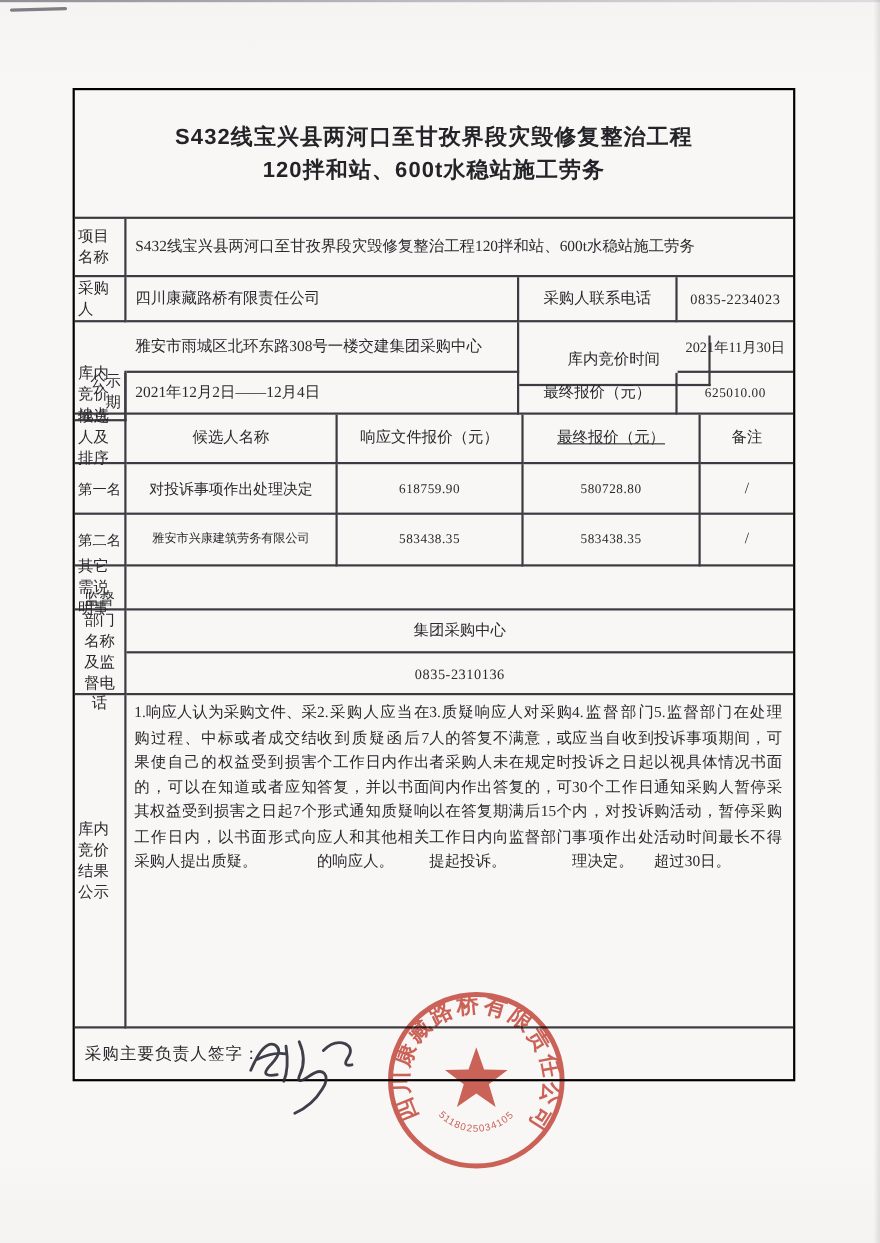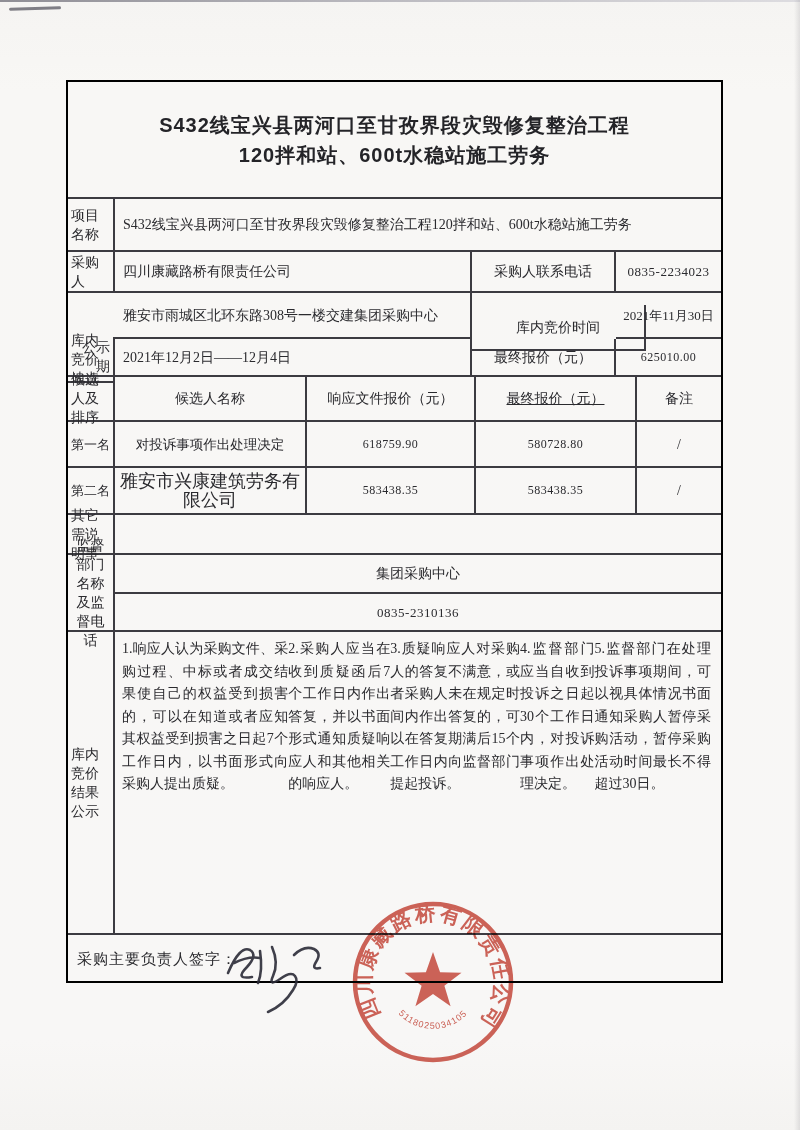--- a/index.html
+++ b/index.html
@@ -82,21 +82,21 @@
   <div class="c ctr" style="left:408px;top:295px;width:161px;height:45px;text-decoration:underline;">最终报价（元）</div>
   <div class="c ctr er" style="left:569px;top:295px;width:84px;height:45px;">备注</div>
 
   <div class="c ctr" style="left:0;top:340px;width:47px;height:46px;font-size:13px;">第一名</div>
   <div class="c ctr" style="left:47px;top:340px;width:192px;height:46px;font-size:13.5px;">对投诉事项作出处理决定</div>
   <div class="c ctr num small" style="left:239px;top:340px;width:169px;height:46px;">618759.90</div>
   <div class="c ctr num small" style="left:408px;top:340px;width:161px;height:46px;">580728.80</div>
   <div class="c ctr er" style="left:569px;top:340px;width:84px;height:46px;">/</div>
 
   <div class="c ctr" style="left:0;top:386px;width:47px;height:47px;font-size:13px;">第二名</div>
-  <div class="c ctr" style="left:47px;top:386px;width:192px;height:47px;font-size:18px;padding:16px 1px;">雅安市兴康建筑劳务有限公司</div>
+  <div class="c ctr" style="left:47px;top:386px;width:192px;height:47px;font-size:11px;padding:16px 1px;">雅安市兴康建筑劳务有限公司</div>
   <div class="c ctr num small" style="left:239px;top:386px;width:169px;height:47px;">583438.35</div>
   <div class="c ctr num small" style="left:408px;top:386px;width:161px;height:47px;">583438.35</div>
   <div class="c ctr er" style="left:569px;top:386px;width:84px;height:47px;">/</div>
 
   <div class="c lbl" style="left:0;top:433px;width:47px;height:40px;">其它需说明事</div>
   <div class="c val er" style="left:47px;top:433px;width:606px;height:40px;"></div>
 
   <div class="c lbl ctr" style="left:0;top:473px;width:47px;height:77px;">监督部门名称及监督电话</div>
   <div class="c ctr er" style="left:47px;top:473px;width:606px;height:39px;">集团采购中心</div>
   <div class="c ctr num er" style="left:47px;top:512px;width:606px;height:38px;">0835-2310136</div>

